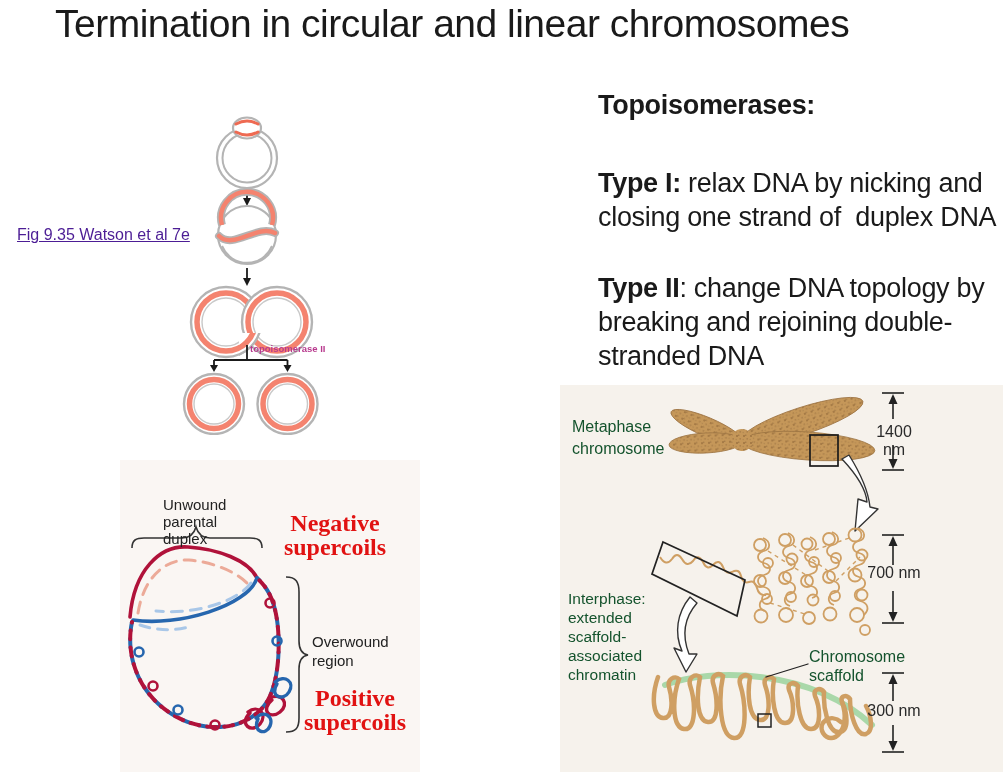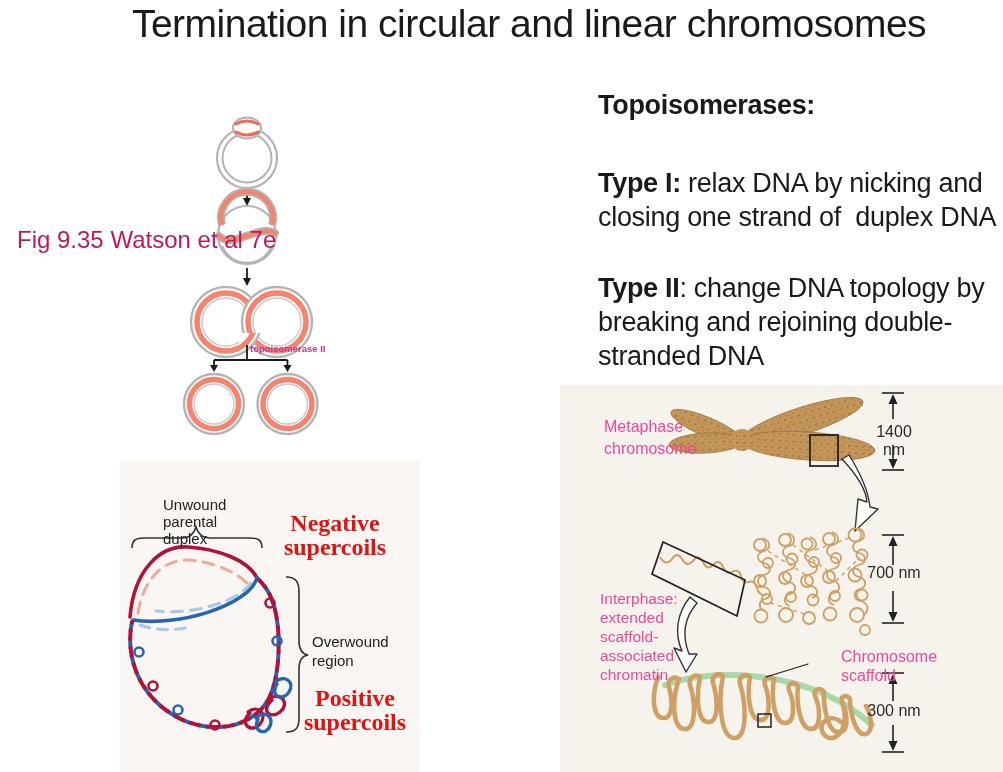--- a/index.html
+++ b/index.html
@@ -4,30 +4,30 @@
 <style>
   html,body { margin:0; padding:0; background:#e9e9e9; }
   .slide {
     position:relative; width:1003px; height:772px; margin:0 auto;
     background:#ffffff; overflow:hidden;
     font-family:"Liberation Sans", sans-serif; color:#1a1a1a;
   }
   .abs { position:absolute; }
   .title {
     left:0; top:2px; width:1003px; padding-left:55px; box-sizing:border-box;
-    text-align:center; font-size:39px; font-weight:400; letter-spacing:-0.5px;
+    text-align:left; font-size:39px; font-weight:400; letter-spacing:-0.5px;
   }
   .bullet-row { left:14px; top:54px; font-size:27px; letter-spacing:-0.3px; }
   .bullet-dot { display:inline-block; width:22px; font-size:22px; vertical-align:2px; }
   .topo { left:553px; width:420px; font-size:27px; line-height:34px; letter-spacing:-0.3px;margin-left:45px; }
   .topo .tline { display:block; white-space:pre-wrap; }
-  .fig-caption { left:17px; top:226px; font-size:24px; color:#be185d; }
+  .fig-caption { left:17px; top:226px; font-size:16px; color:#4c1d95;text-decoration:underline; }
   .enzyme-label { left:250px; top:343px; font-size:9.5px; font-weight:bold; color:#b83a8e; }
   .small-label { font-size:15px; line-height:17px; color:#222; }
-  .chromo-label { font-size:16px; line-height:20px; color:#ec4899;margin-left:32px; }
+  .chromo-label { font-size:16px; line-height:20px; color:#14532d; }
   .red-label {
     font-family:"Liberation Serif", serif; font-weight:bold; color:#e11212;
     font-size:24px; line-height:24px; text-align:center;
   }
   .dim-label { font-size:16px; color:#2a2a2a; width:60px; text-align:center; }
   svg { display:block; }
 </style>
 </head>
 <body>
 

